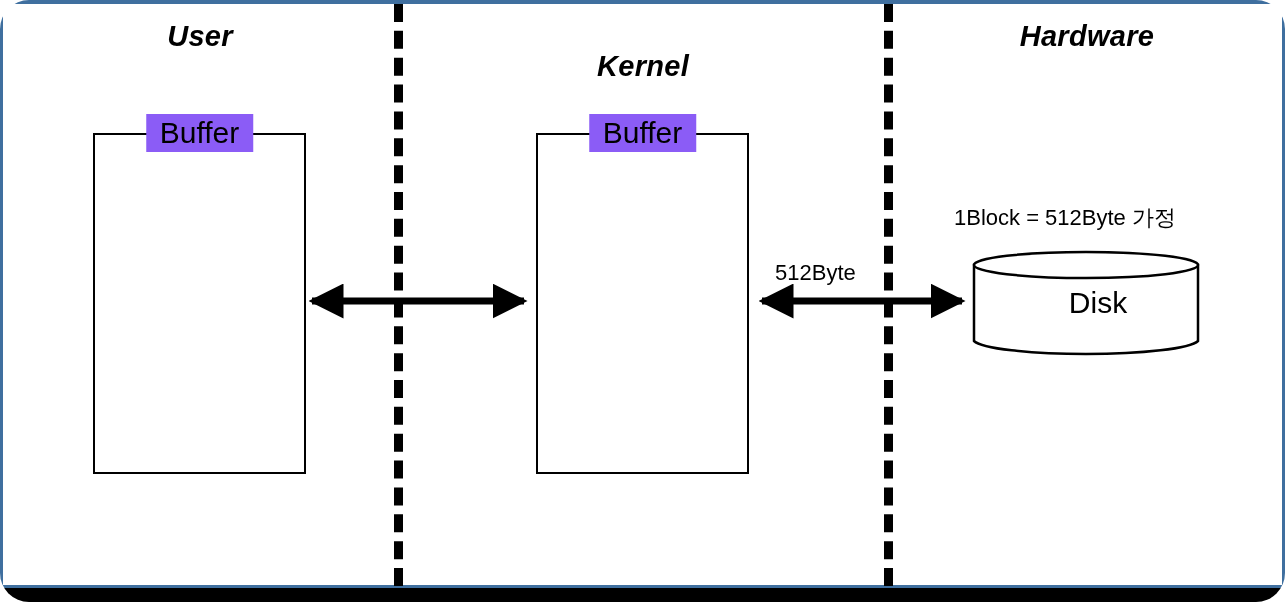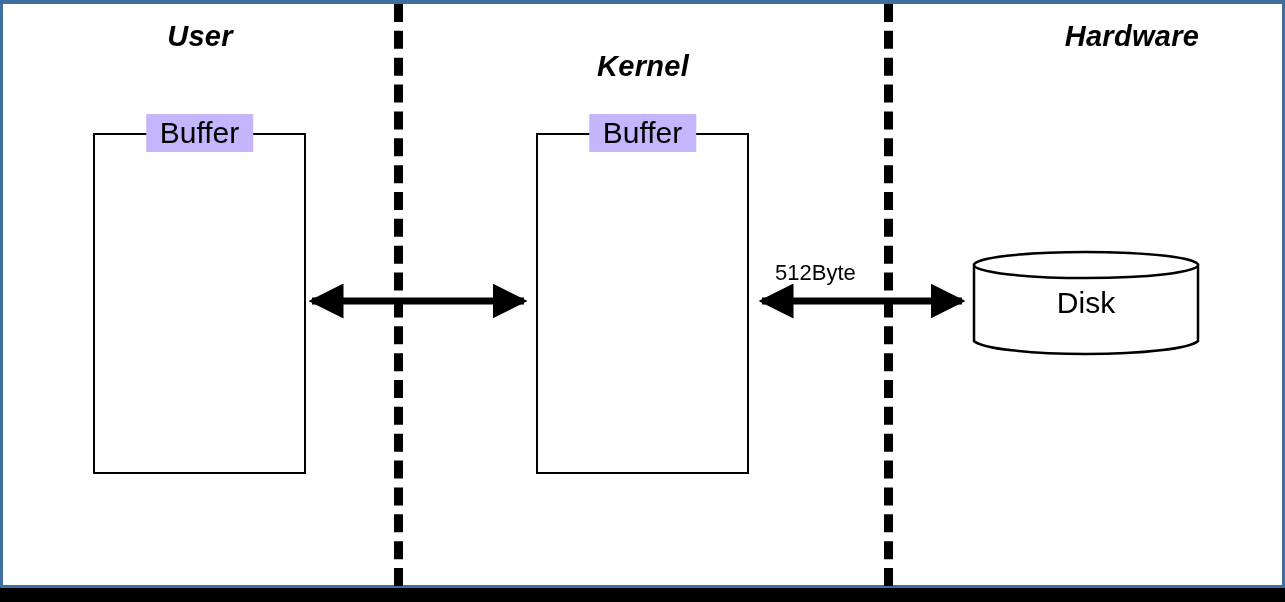--- a/index.html
+++ b/index.html
@@ -10,20 +10,21 @@
     background: #ffffff;
     font-family: "Liberation Sans", "DejaVu Sans", sans-serif;
   }
 
   #slide {
     position: relative;
     width: 1285px;
     height: 602px;
     background: #ffffff;
     overflow: hidden;
+    border-radius: 29px;
   }
 
   
   #frame {
     position: absolute;
     left: 0;
     top: 0;
     width: 1285px;
     height: 588px;
     border: 3px solid #3f6f9f;
@@ -58,38 +59,38 @@
     font-size: 29px;
     font-weight: bold;
     font-style: italic;
     color: #000000;
     text-align: center;
     letter-spacing: 0.3px;
     white-space: nowrap;
   }
   #title-user     { left: 100px;  top: 20px;  width: 200px; }
   #title-kernel   { left: 543px;  top: 20px;  width: 200px; margin-top: 30px; }
-  #title-hardware { left: 1032px;  top: 20px;  width: 200px; }
+  #title-hardware { left: 987px;  top: 20px;  width: 200px; }
 
   
   .buffer-box {
     position: absolute;
     border: 2.5px solid #000000;
     background: transparent;
   }
   #buffer-user   { left: 93px;  top: 133px; width: 213px; height: 341px; }
   #buffer-kernel { left: 536px; top: 133px; width: 213px; height: 341px; }
 
   
   .buffer-label {
     position: absolute;
     top: -21px;
     left: 50%;
     transform: translateX(-50%);
-    background: #c4b5fd;
+    background: #8b5cf6;
     padding: 0 14px;
     font-size: 30px;
     line-height: 38px;
     color: #000000;
     white-space: nowrap;
   }
 
   
   .arrow-svg {
     position: absolute;
@@ -113,21 +114,21 @@
   #disk-group {
     position: absolute;
     left: 972px;
     top: 250px;
     width: 228px;
     height: 106px;
   }
   #disk-svg { display: block; }
   #disk-label {
     position: absolute;
-    left: 0;
+    left: 12px;
     top: 0;
     width: 228px;
     height: 106px;
     display: flex;
     align-items: center;
     justify-content: center;
     font-size: 30px;
     color: #000000;
     pointer-events: none;
   }
@@ -183,16 +184,17 @@
   <div id="label-512byte">512Byte</div>
 
   <div id="disk-group">
     <svg id="disk-svg" width="228" height="106" viewBox="0 0 228 106">
       <path d="M 2 15 L 2 91 A 113 15 0 0 0 226 91 L 226 15 Z" fill="#ffffff" stroke="#000000" stroke-width="2.5"></path>
       <ellipse cx="114" cy="15" rx="112" ry="13" fill="#ffffff" stroke="#000000" stroke-width="2.5"></ellipse>
     </svg>
     <div id="disk-label">Disk</div>
   </div>
 
+  <div id="note-block-size">1Block = 512Byte 가정</div>
 
   <div id="bottom-bar"></div>
 
 </div>
 
 </body></html>

